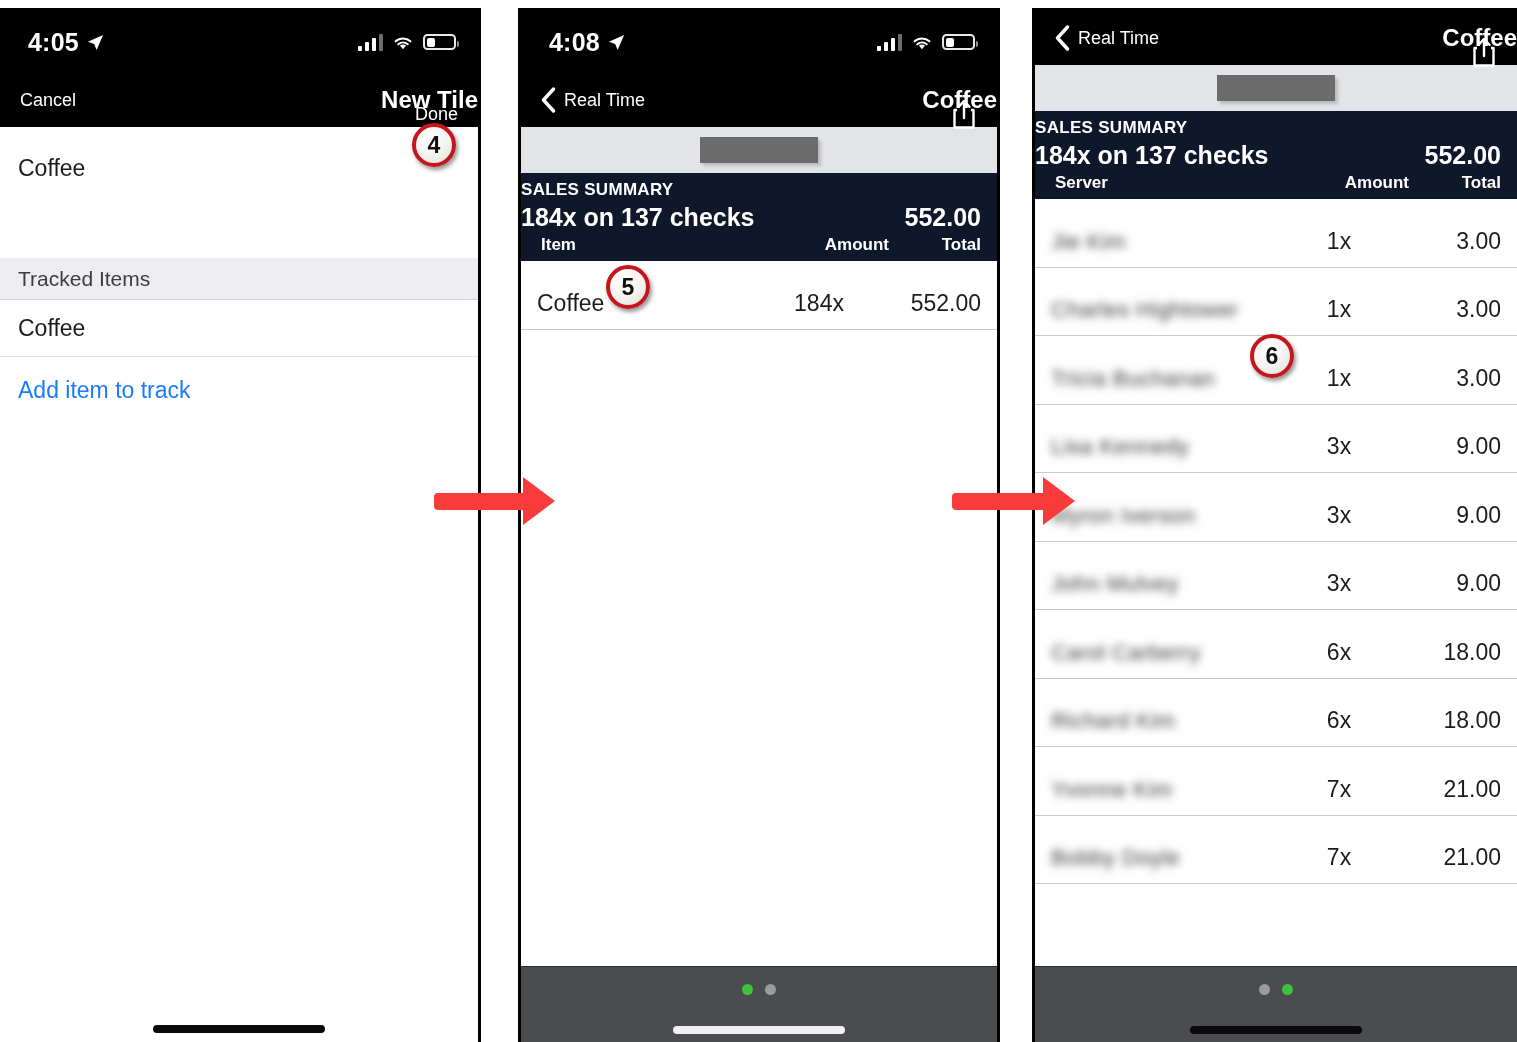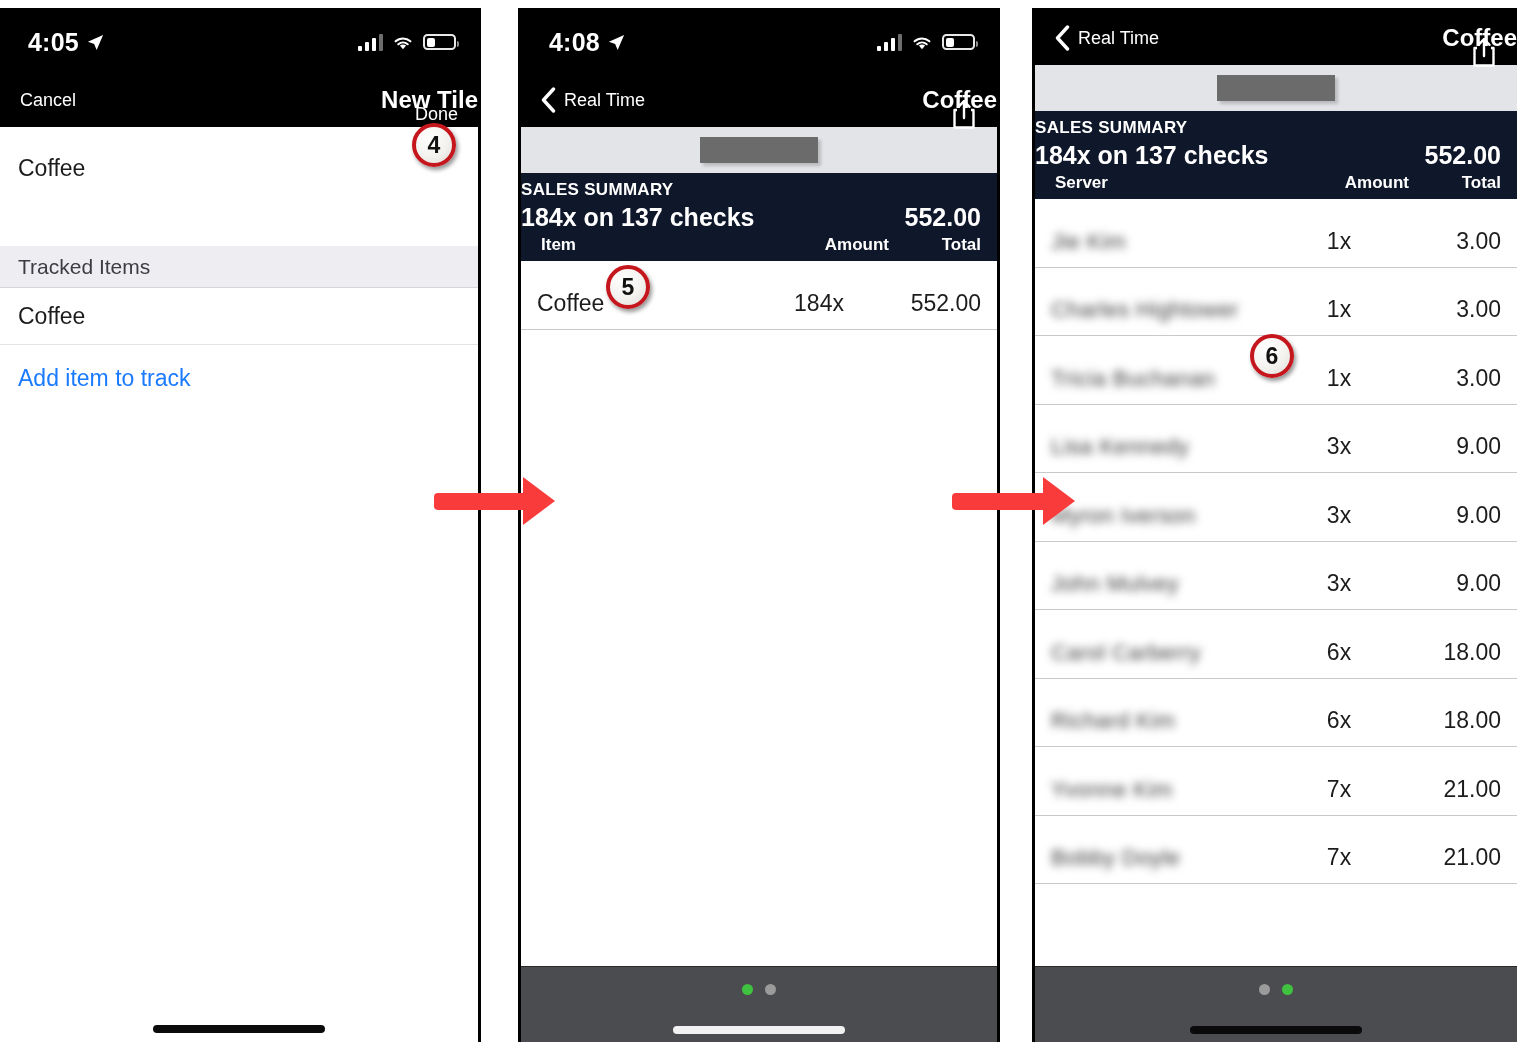--- a/index.html
+++ b/index.html
@@ -151,20 +151,21 @@
   .group-header {
     height: 42px;
     background: #eeeef2;
     display: flex;
     align-items: center;
     padding: 0 18px;
     font-size: 21px;
     color: #3c3c43;
     box-sizing: border-box;
     border-bottom: 1px solid #d6d6da;
+    margin-top: 12px;
   }
   .list-row {
     height: 57px;
     display: flex;
     align-items: center;
     padding: 0 18px;
     font-size: 23px;
     color: #1c1c1e;
     border-bottom: 1px solid #e3e3e6;
     box-sizing: border-box;

